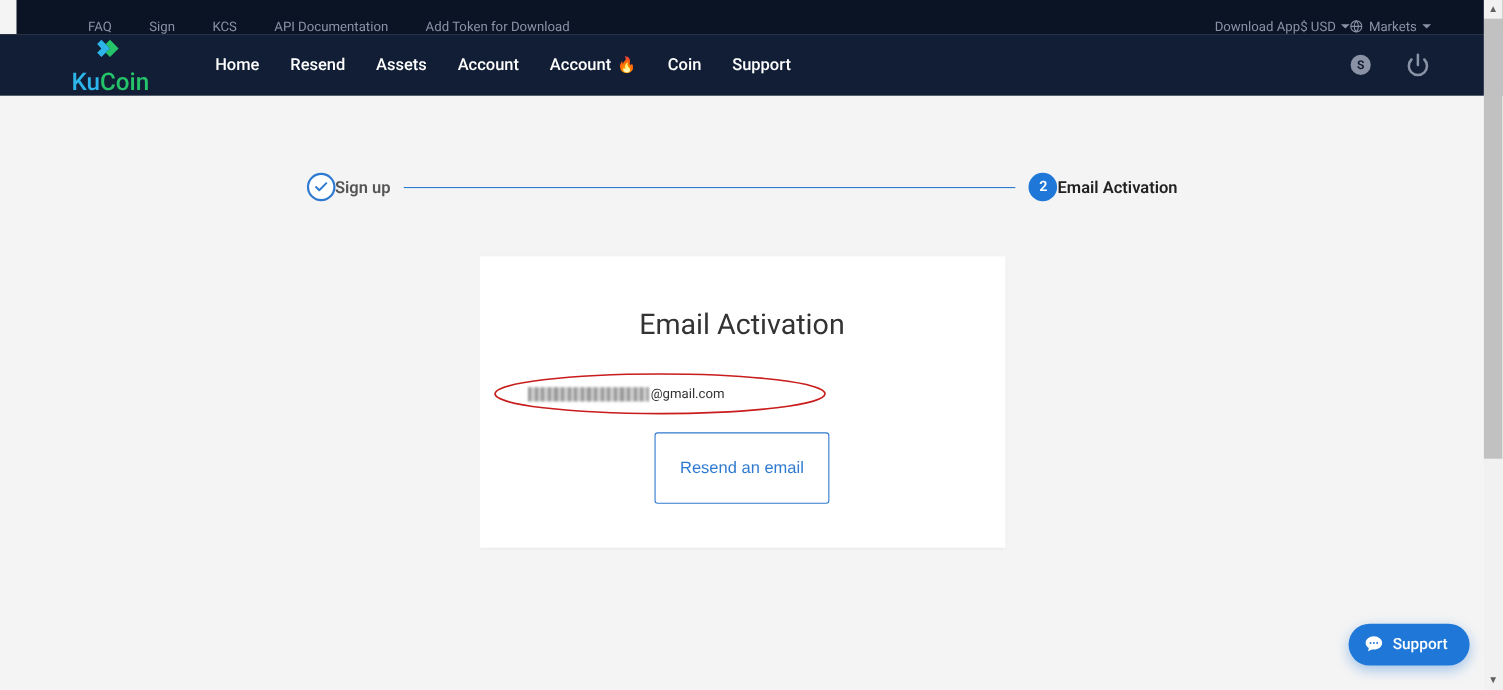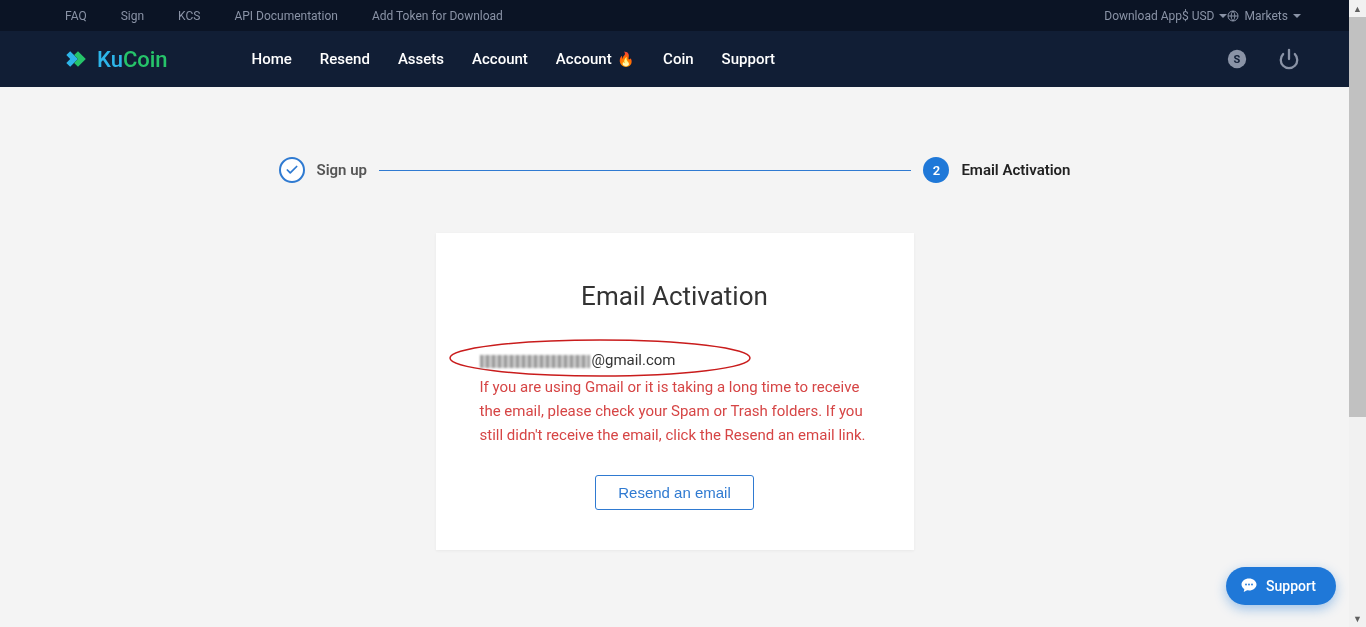--- a/index.html
+++ b/index.html
@@ -38,24 +38,25 @@
       justify-content: center;
       font-size: 9px;
       color: #606060;
     }
     .scrollbar-arrow-up { top: 0; }
     .scrollbar-arrow-down { bottom: 0; }
     .top-bar {
       background: #0b1425;
       height: 31px;
       display: flex;
-      align-items: center;
+      align-items: flex-end;
       padding: 0 65px;
       font-size: 12px;
       color: #8a93a6;
+      margin-left: 15px;
     }
     .top-bar-links {
       display: flex;
       gap: 34px;
     }
     .top-bar-links a { color: #8a93a6; text-decoration: none; cursor: pointer; }
     .top-bar-right {
       margin-left: auto;
       display: flex;
       align-items: center;
@@ -68,42 +69,42 @@
       border-top: 4px solid #8a93a6;
       display: inline-block;
     }
     .nav-bar {
       background: #111e35;
       height: 56px;
       display: flex;
       align-items: center;
       padding: 0 65px;
     }
-    .logo { display: flex; align-items: center; gap: 6px; margin-right: 84px; }
+    .logo { display: flex; align-items: center; gap: 6px; margin-right: 60px; flex-direction: column; }
     .logo-text { font-size: 22px; font-weight: 500; }
     .logo-text .ku { color: #2db5e9; }
     .logo-text .coin { color: #26c46a; }
     .nav-links { display: flex; gap: 28px; }
     .nav-links a { color: #fff; text-decoration: none; font-size: 15px; font-weight: 500; cursor: pointer; display: inline-flex; align-items: center; gap: 6px; }
     .nav-right { margin-left: auto; display: flex; align-items: center; gap: 28px; }
     .nav-right .icon-wrap { width: 24px; height: 24px; display: flex; align-items: center; justify-content: center; cursor: pointer; }
     .content {
       width: 1349px;
       padding: 70px 0;
       display: flex;
       flex-direction: column;
       align-items: center;
     }
     .steps {
       display: flex;
       align-items: center;
       width: 792px;
       margin-bottom: 50px;
     }
-    .step { display: flex; align-items: center; gap: 12px; }
+    .step { display: flex; align-items: center; }
     .step-circle {
       width: 26px; height: 26px; border-radius: 50%;
       display: flex; align-items: center; justify-content: center;
       font-size: 13px;
     }
     .step-circle.done { border: 2px solid #2f7ad1; background: #fff; color: #2f7ad1; }
     .step-circle.active { background: #1f78d8; color: #fff; font-weight: 600; }
     .step-label { font-size: 15px; font-weight: 600; color: #555; }
     .step-label.active { color: #222; }
     .step-line { flex: 1; height: 1px; background: #2f7ad1; margin: 0 12px; }
@@ -115,21 +116,21 @@
     }
     .card-title {
       text-align: center;
       font-size: 26px;
       color: #333;
       font-weight: 400;
       margin-bottom: 40px;
     }
     .email-block { position: relative; }
     .sent-text { font-size: 15px; color: #555; line-height: 1.6; }
-    .email-addr { font-size: 15px; color: #333; }
+    .email-addr { font-size: 12px; color: #333; }
     .email-redacted {
       display: inline-block;
       width: 110px; height: 13px;
       background: repeating-linear-gradient(90deg, #999 0 3px, #ccc 3px 6px);
       vertical-align: middle;
       filter: blur(1px);
       margin-right: 2px;
     }
     .ellipse-annot {
       position: absolute;
@@ -145,21 +146,21 @@
       line-height: 1.6;
       margin-top: 6px;
     }
     .resend-wrap { text-align: center; margin-top: 28px; }
     .resend-btn {
       display: inline-block;
       border: 1.5px solid #2f7ad1;
       color: #2f7ad1;
       background: #fff;
       font-size: 15px;
-      padding: 8px 22px;
+      padding: 23px 22px;
       border-radius: 3px;
       cursor: pointer;
     }
     .support-fab {
       position: absolute;
       right: 30px;
       bottom: 22px;
       background: #1f78d8;
       color: #fff;
       border-radius: 24px;
@@ -262,21 +263,20 @@
   <div class="card">
     <h2 class="card-title">Email Activation</h2>
     <div class="email-block">
       <svg class="ellipse-annot" viewBox="0 0 312 42">
         <ellipse cx="156" cy="21" rx="150" ry="18" fill="none" stroke="#c91c1c" stroke-width="1.5"></ellipse>
       </svg>
       <div class="email-addr">
         <span class="email-redacted"></span><span>@gmail.com</span>
       </div>
     </div>
-    <div class="warn-text">If you are using Gmail or it is taking a long time to receive the email, please check your Spam or Trash folders. If you still didn't receive the email, click the Resend an email link.</div>
     <div class="resend-wrap">
       <button class="resend-btn">Resend an email</button>
     </div>
   </div>
 </div>
 
 <div class="support-fab">
   <svg width="18" height="18" viewBox="0 0 24 24" fill="#fff">
     <path d="M12 2C6.48 2 2 5.58 2 10c0 2.5 1.5 4.7 3.8 6.1L5 20l4.5-2.2c.8.15 1.65.2 2.5.2 5.52 0 10-3.58 10-8s-4.48-8-10-8z"></path>
     <circle cx="8" cy="10" r="1.2" fill="#1f78d8"></circle>

